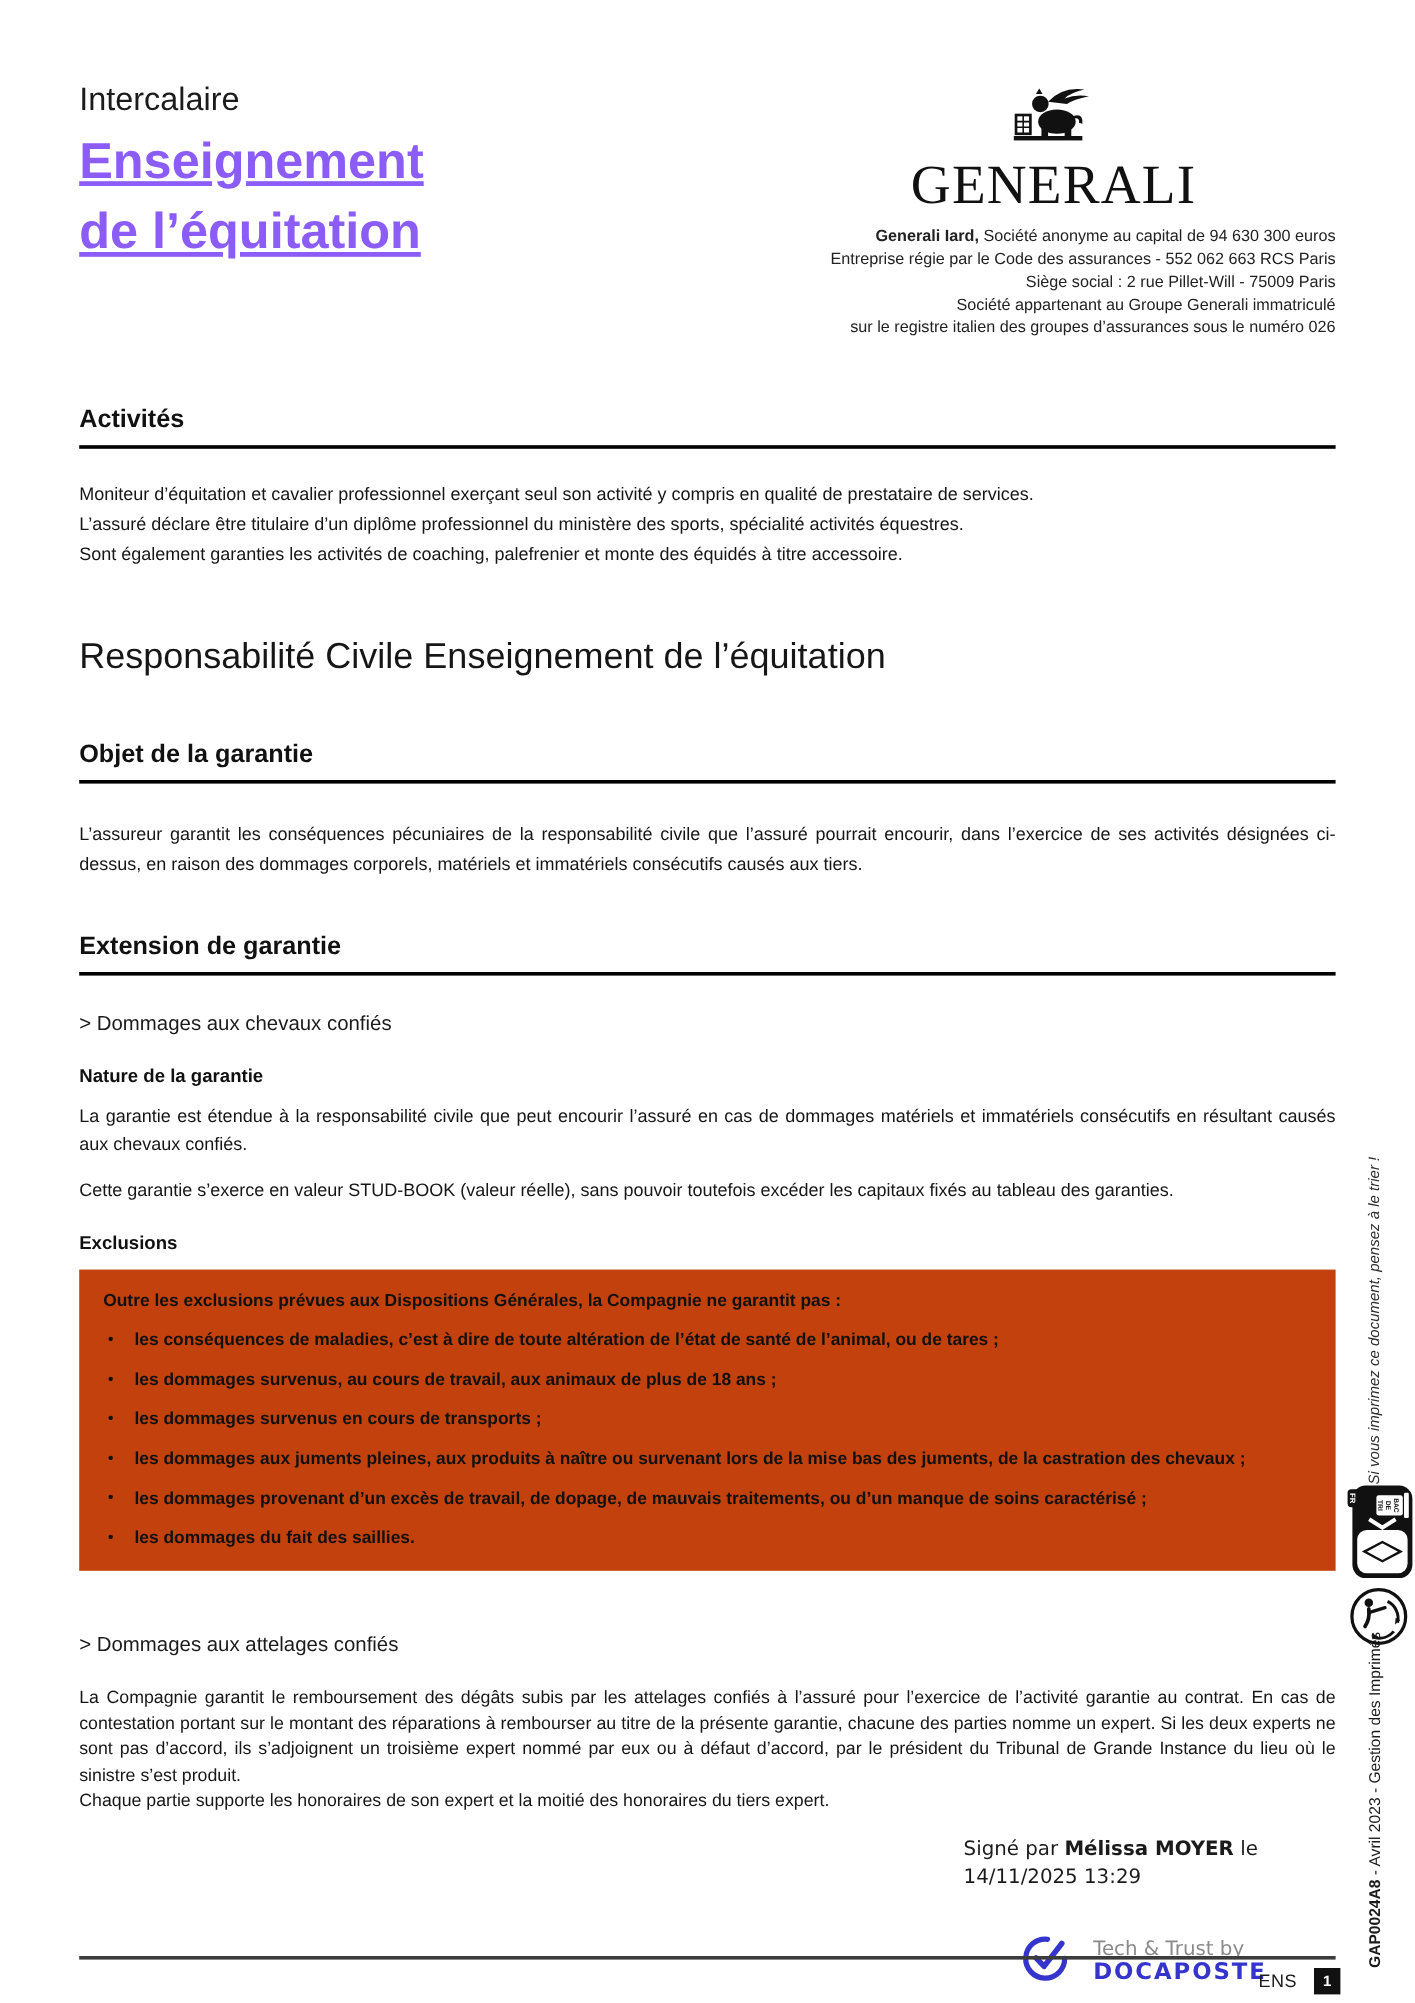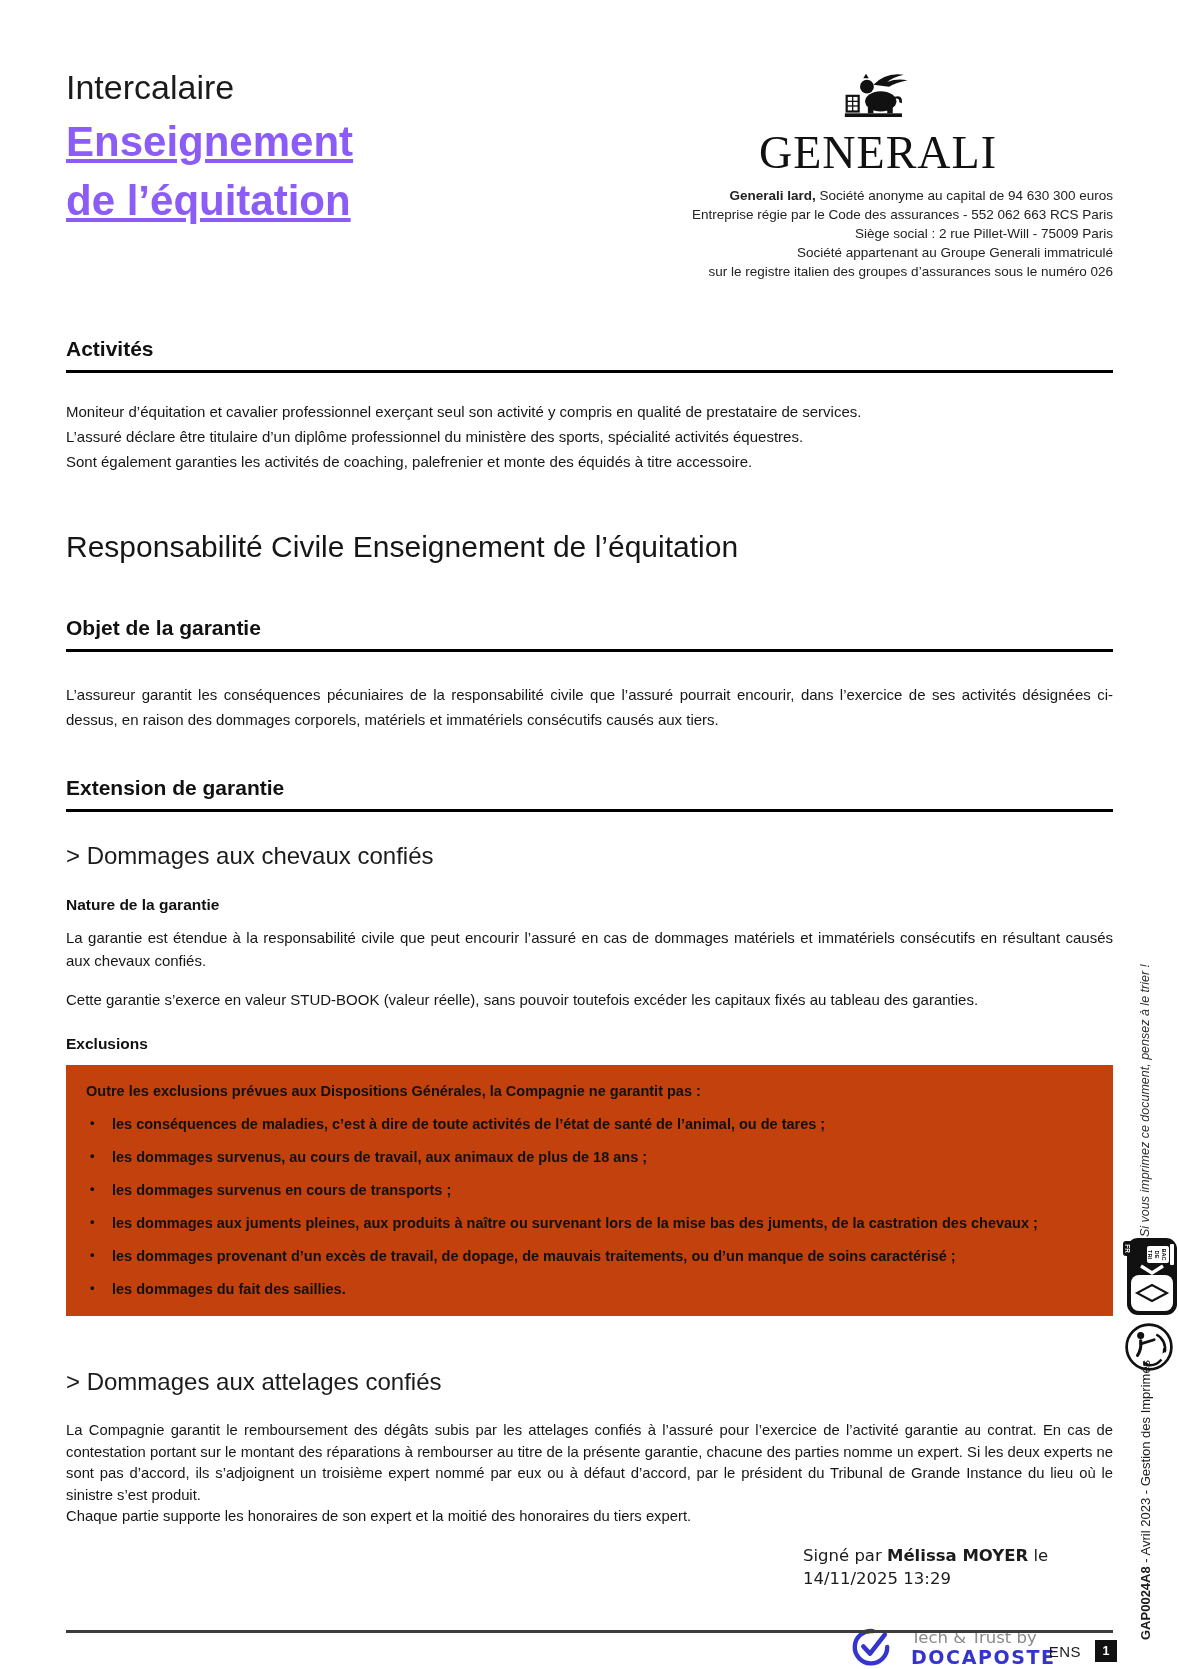--- a/index.html
+++ b/index.html
@@ -4,32 +4,32 @@
 <style>
   html,body{margin:0;padding:0;background:#ffffff;}
   .page{
     position:relative;width:1179px;height:1669px;background:#ffffff;overflow:hidden;
     font-family:"Liberation Sans",sans-serif;color:#1b1b1b;
   }
   .content{position:absolute;left:66px;top:0;width:1047px;}
 
   
   .header{display:flex;justify-content:space-between;padding-top:68px;}
-  .doc-kind{font-size:34px;color:#1b1b1b;margin-bottom:6px;}
+  .doc-kind{font-size:27px;color:#1b1b1b;margin-bottom:6px;}
   .doc-title{font-size:42px;font-weight:bold;line-height:1.4;color:#8b5cf6;text-decoration:underline;}
   .brand-col{width:470px;text-align:right;}
   .logo-row{display:flex;justify-content:flex-end;align-items:center;gap:6px;margin-bottom:10px;flex-direction:column;}
   .logo-word{font-family:"Liberation Serif",serif;font-size:46px;color:#111;letter-spacing:1px;line-height:1;}
   .company{font-size:13.5px;line-height:19px;color:#222;}
   .company b{font-weight:bold;}
 
   
   .sec-head{font-size:21px;font-weight:bold;color:#111;padding-bottom:9px;border-bottom:3px solid #000000;}
   .rc-title{font-size:30px;font-weight:400;color:#161616;margin-top:56px;}
-  .sub-head{font-size:24px;color:#1b1b1b;}
+  .sub-head{font-size:17px;color:#1b1b1b;}
   .mini-head{font-size:15.5px;font-weight:bold;color:#111;}
 
   .body-text{font-size:15px;line-height:25px;color:#161616;}
   .just{text-align:justify;}
 
   
   .exc-box{background:#c2410c;margin-top:12px;padding:16px 14px 14px 12px;}
   .exc-intro{font-size:14.5px;font-weight:bold;line-height:1.45;color:#111;margin-bottom:12px;padding-left:8px;}
   .exc-item{position:relative;font-size:14.5px;font-weight:bold;line-height:1.45;color:#111;
             padding-left:34px;margin-bottom:12px;}
@@ -128,21 +128,21 @@
     <div class="sec-head mt44">Extension de garantie</div>
 
     <div class="sub-head mt30">&gt; Dommages aux chevaux confiés</div>
     <div class="mini-head mt26">Nature de la garantie</div>
     <p class="body-text just" style="margin:12px 0 0 0;line-height:23px;">La garantie est étendue à la responsabilité civile que peut encourir l’assuré en cas de dommages matériels et immatériels consécutifs en résultant causés aux chevaux confiés.</p>
     <p class="body-text" style="margin:16px 0 0 0;line-height:23px;">Cette garantie s’exerce en valeur STUD-BOOK (valeur réelle), sans pouvoir toutefois excéder les capitaux fixés au tableau des garanties.</p>
 
     <div class="mini-head mt24">Exclusions</div>
     <div class="exc-box">
       <div class="exc-intro">Outre les exclusions prévues aux Dispositions Générales, la Compagnie ne garantit pas :</div>
-      <div class="exc-item">les conséquences de maladies, c’est à dire de toute activités de l’état de santé de l’animal, ou de tares ;</div>
+      <div class="exc-item">les conséquences de maladies, c’est à dire de toute altération de l’état de santé de l’animal, ou de tares ;</div>
       <div class="exc-item">les dommages survenus, au cours de travail, aux animaux de plus de 18 ans ;</div>
       <div class="exc-item">les dommages survenus en cours de transports ;</div>
       <div class="exc-item">les dommages aux juments pleines, aux produits à naître ou survenant lors de la mise bas des juments, de la castration des chevaux ;</div>
       <div class="exc-item">les dommages provenant d’un excès de travail, de dopage, de mauvais traitements, ou d’un manque de soins caractérisé ;</div>
       <div class="exc-item">les dommages du fait des saillies.</div>
     </div>
 
     <div class="sub-head mt52">&gt; Dommages aux attelages confiés</div>
     <p class="att-text just" style="margin-top:24px;">La Compagnie garantit le remboursement des dégâts subis par les attelages confiés à l’assuré pour l’exercice de l’activité garantie au contrat. En cas de contestation portant sur le montant des réparations à rembourser au titre de la présente garantie, chacune des parties nomme un expert. Si les deux experts ne sont pas d’accord, ils s’adjoignent un troisième expert nommé par eux ou à défaut d’accord, par le président du Tribunal de Grande Instance du lieu où le sinistre s’est produit.</p>
     <p class="att-text">Chaque partie supporte les honoraires de son expert et la moitié des honoraires du tiers expert.</p>

